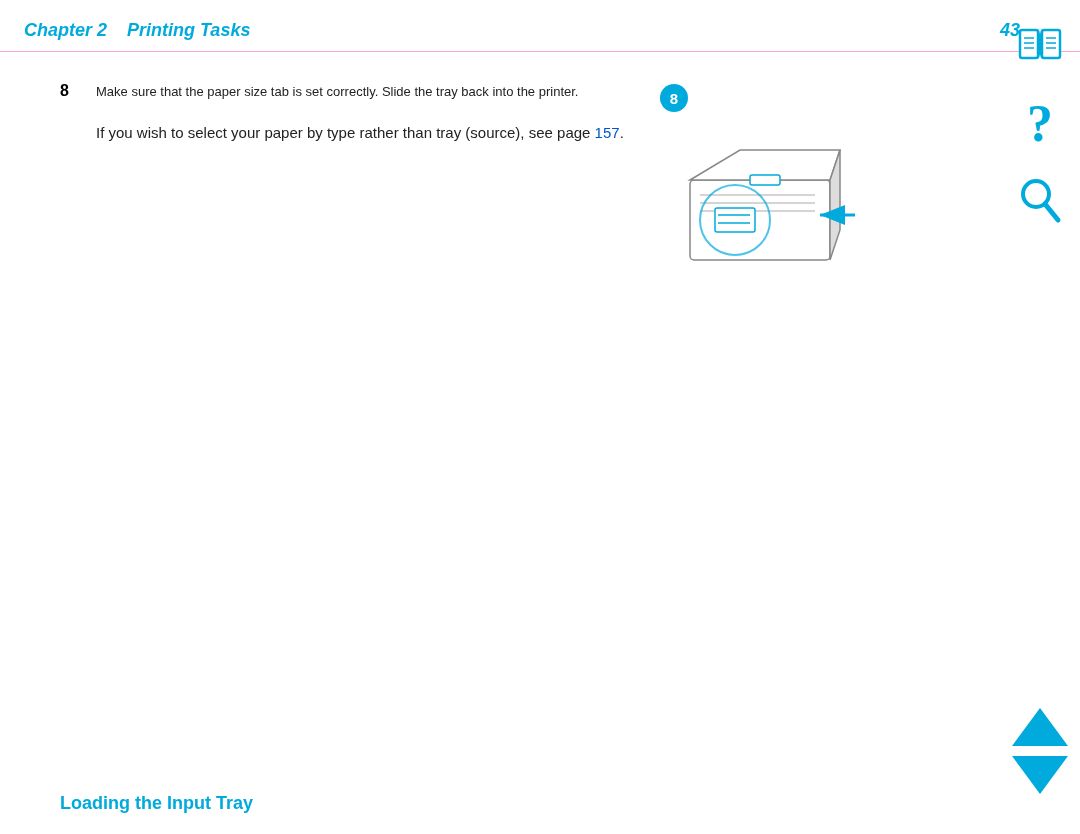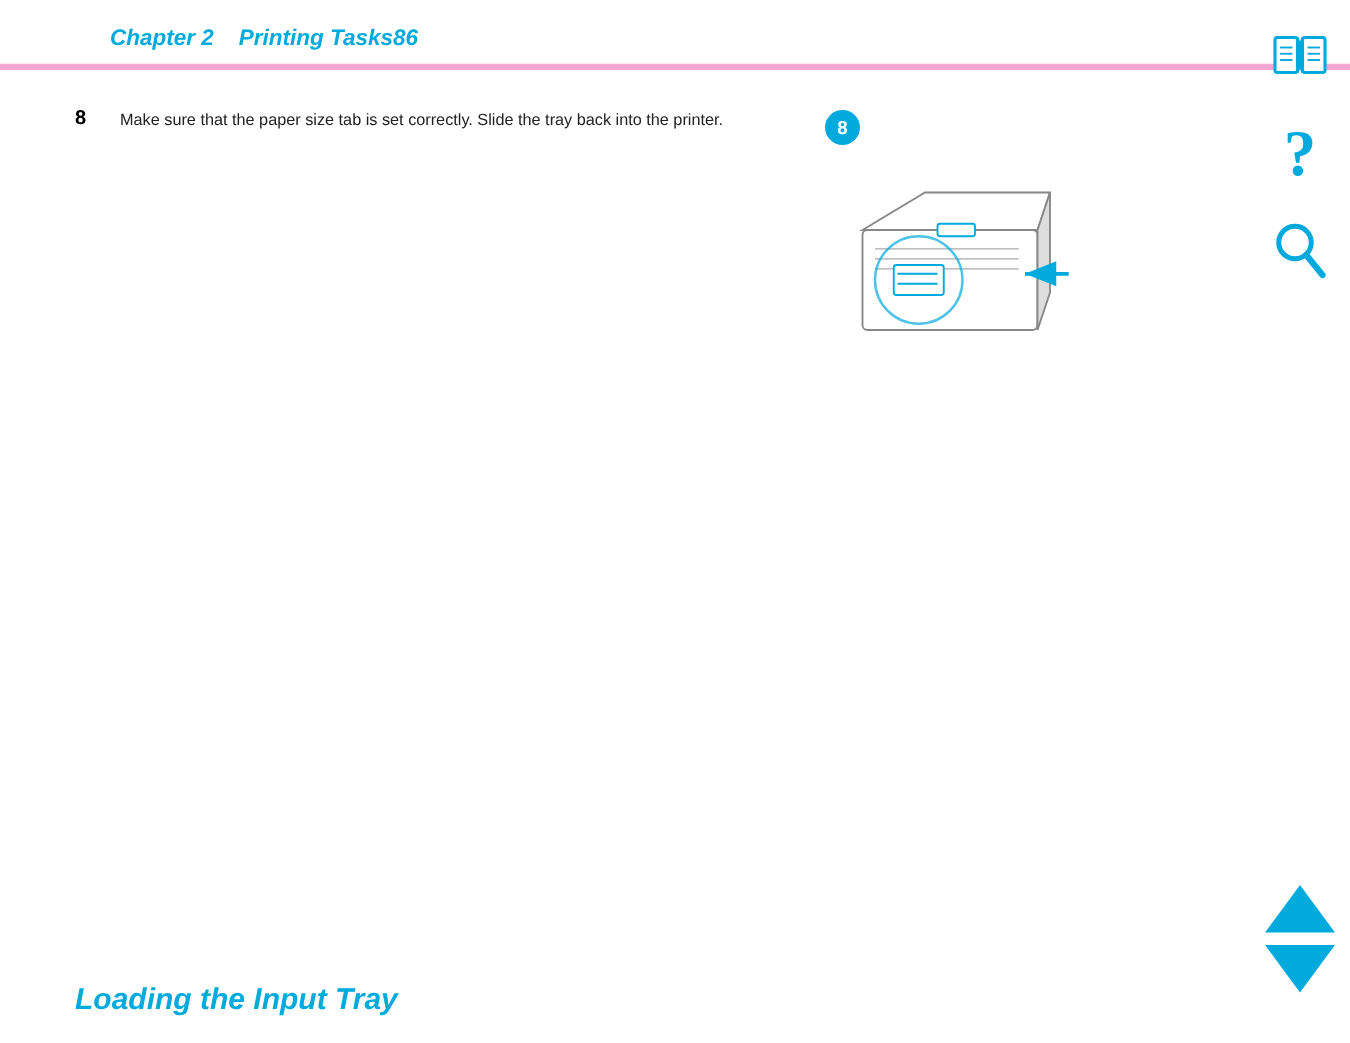--- a/index.html
+++ b/index.html
@@ -8,24 +8,24 @@
       height: 834px;
       background: #ffffff;
       font-family: Arial, sans-serif;
       position: relative;
       overflow: hidden;
     }
 
     
     .header {
       display: flex;
-      justify-content: flex-start;
-      align-items: center;
-      padding: 20px 60px 10px 88px;
-      border-bottom: 5px solid #f9a8d4;
+      justify-content: space-between;
+      align-items: center;
+      padding: 20px 60px 10px 24px;
+      border-bottom: 1px solid #f9a8d4;
     }
     .header-left {
       font-style: italic;
       font-weight: bold;
       color: #00aadd;
       font-size: 18px;
     }
     .header-right {
       font-style: italic;
       font-weight: bold;
@@ -165,24 +165,23 @@
     }
 
     
     .footer {
       position: absolute;
       bottom: 20px;
       left: 60px;
     }
 
     .footer-text {
-      font-style: italic;
-      font-weight: bold;
-      color: #00aadd;
-      font-size: 24px;
+      font-weight: bold;
+      color: #00aadd;
+      font-size: 18px;
     }
 
     
     .step-badge {
       display: inline-flex;
       align-items: center;
       justify-content: center;
       width: 28px;
       height: 28px;
       border-radius: 50%;
@@ -194,32 +193,35 @@
       margin-top: 2px;
     }
   </style>
 </head>
 <body>
 
 <div class="header">
   <span class="header-left">
     <span>Chapter 2</span>&nbsp;&nbsp;&nbsp;&nbsp;<span>Printing Tasks</span>
   </span>
-  <span class="header-right">86</span>
+  <span class="header-right">43</span>
 </div>
 
 <div class="main-content">
 
   <div class="text-area">
 
     <div class="step-item">
       <span class="step-number">8</span>
       <span class="step-text">Make sure that the paper size tab is set correctly. Slide the tray back into the printer.</span>
     </div>
 
+    <p class="paragraph">
+      <span>If you wish to select your paper by type rather than tray (source), see page </span><a class="link" href="#"><span>157</span></a><span>.</span>
+    </p>
 
 
   </div>
 
   <div class="illustration-area">
     
     <div style="display:flex; align-items:flex-start; gap:10px; margin-bottom:8px;">
       <span class="step-badge">8</span>
     </div>
     

